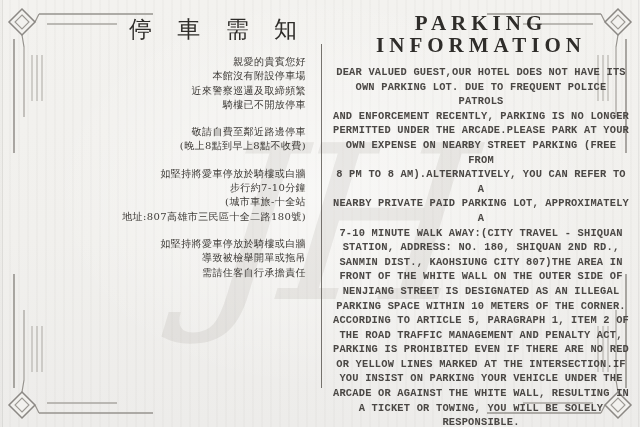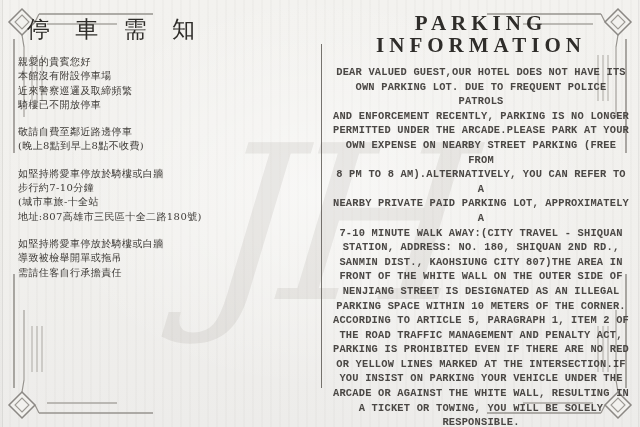--- a/index.html
+++ b/index.html
@@ -39,21 +39,21 @@
 
   
   .divider{
     position:absolute;left:321px;top:44px;width:1px;height:344px;
     background:#56534e;opacity:0.8;
   }
 
   
   .left-col{
     position:absolute;left:18px;top:15px;width:288px;
-    text-align:left;color:#3d3a36;
+    text-align:right;color:#3d3a36;
     font-family:"DejaVu Serif","Liberation Serif",serif;
   }
   .zh-title{
     font-size:23px;line-height:28px;font-weight:500;letter-spacing:9px;
     color:#2e2c29;margin:0 0 12px 9px;white-space:nowrap;
   }
   .zh-para{
     font-size:10px;line-height:14.3px;letter-spacing:0.4px;
     margin:0 0 13px 0;white-space:pre-line;
   }

